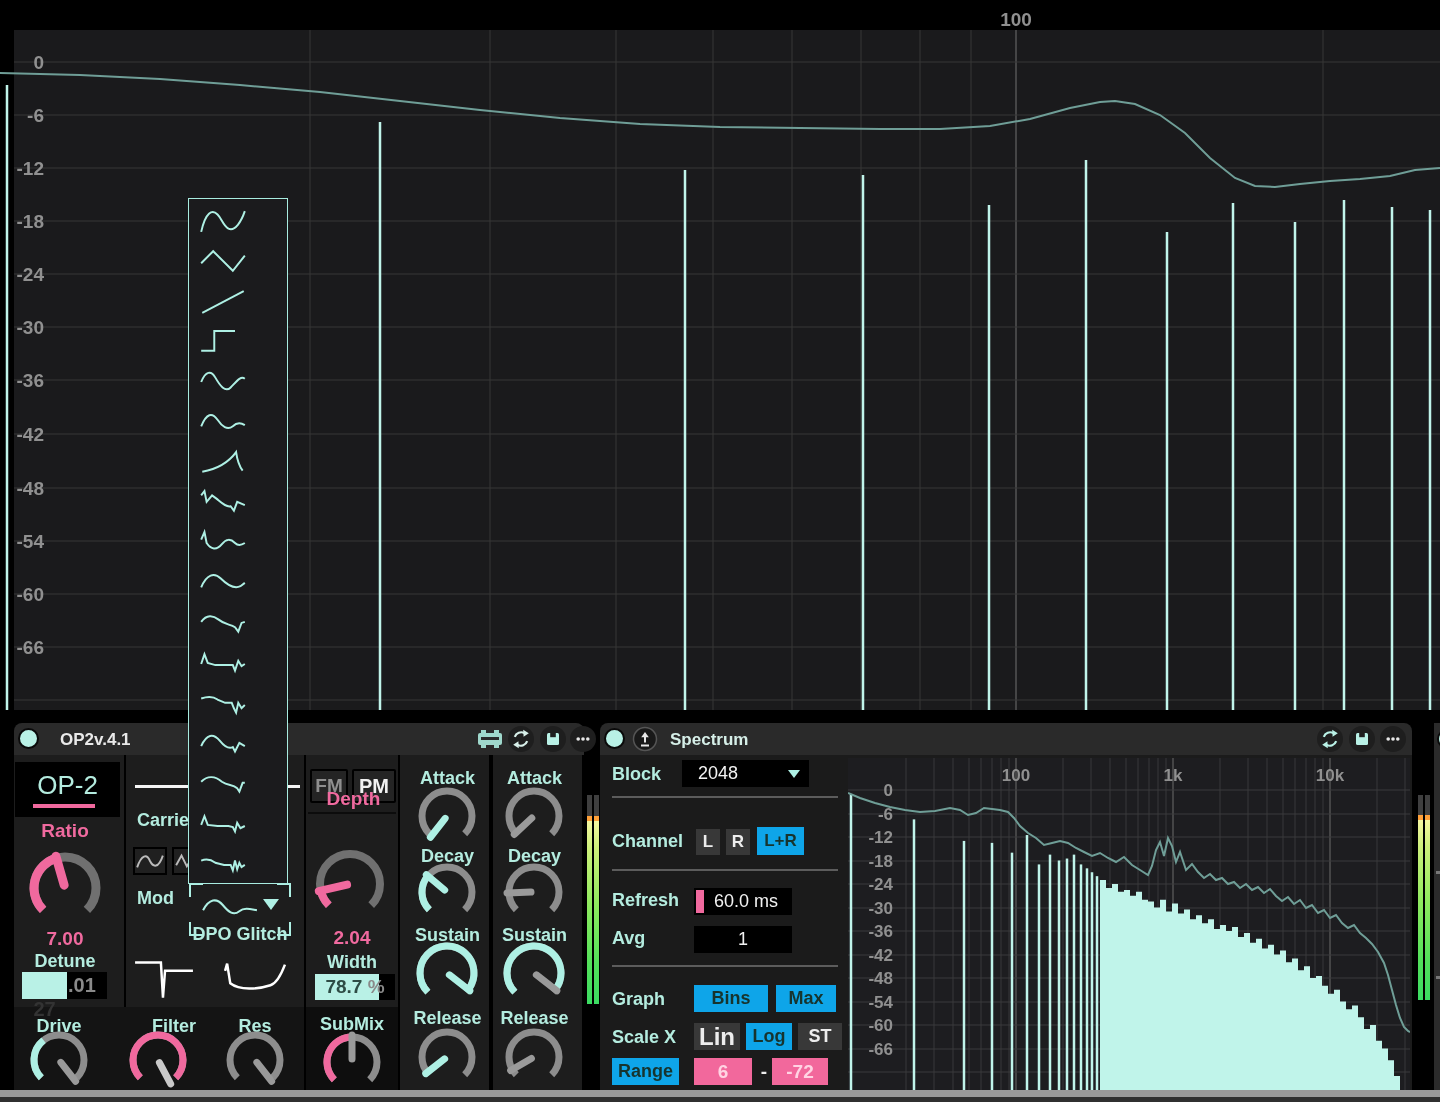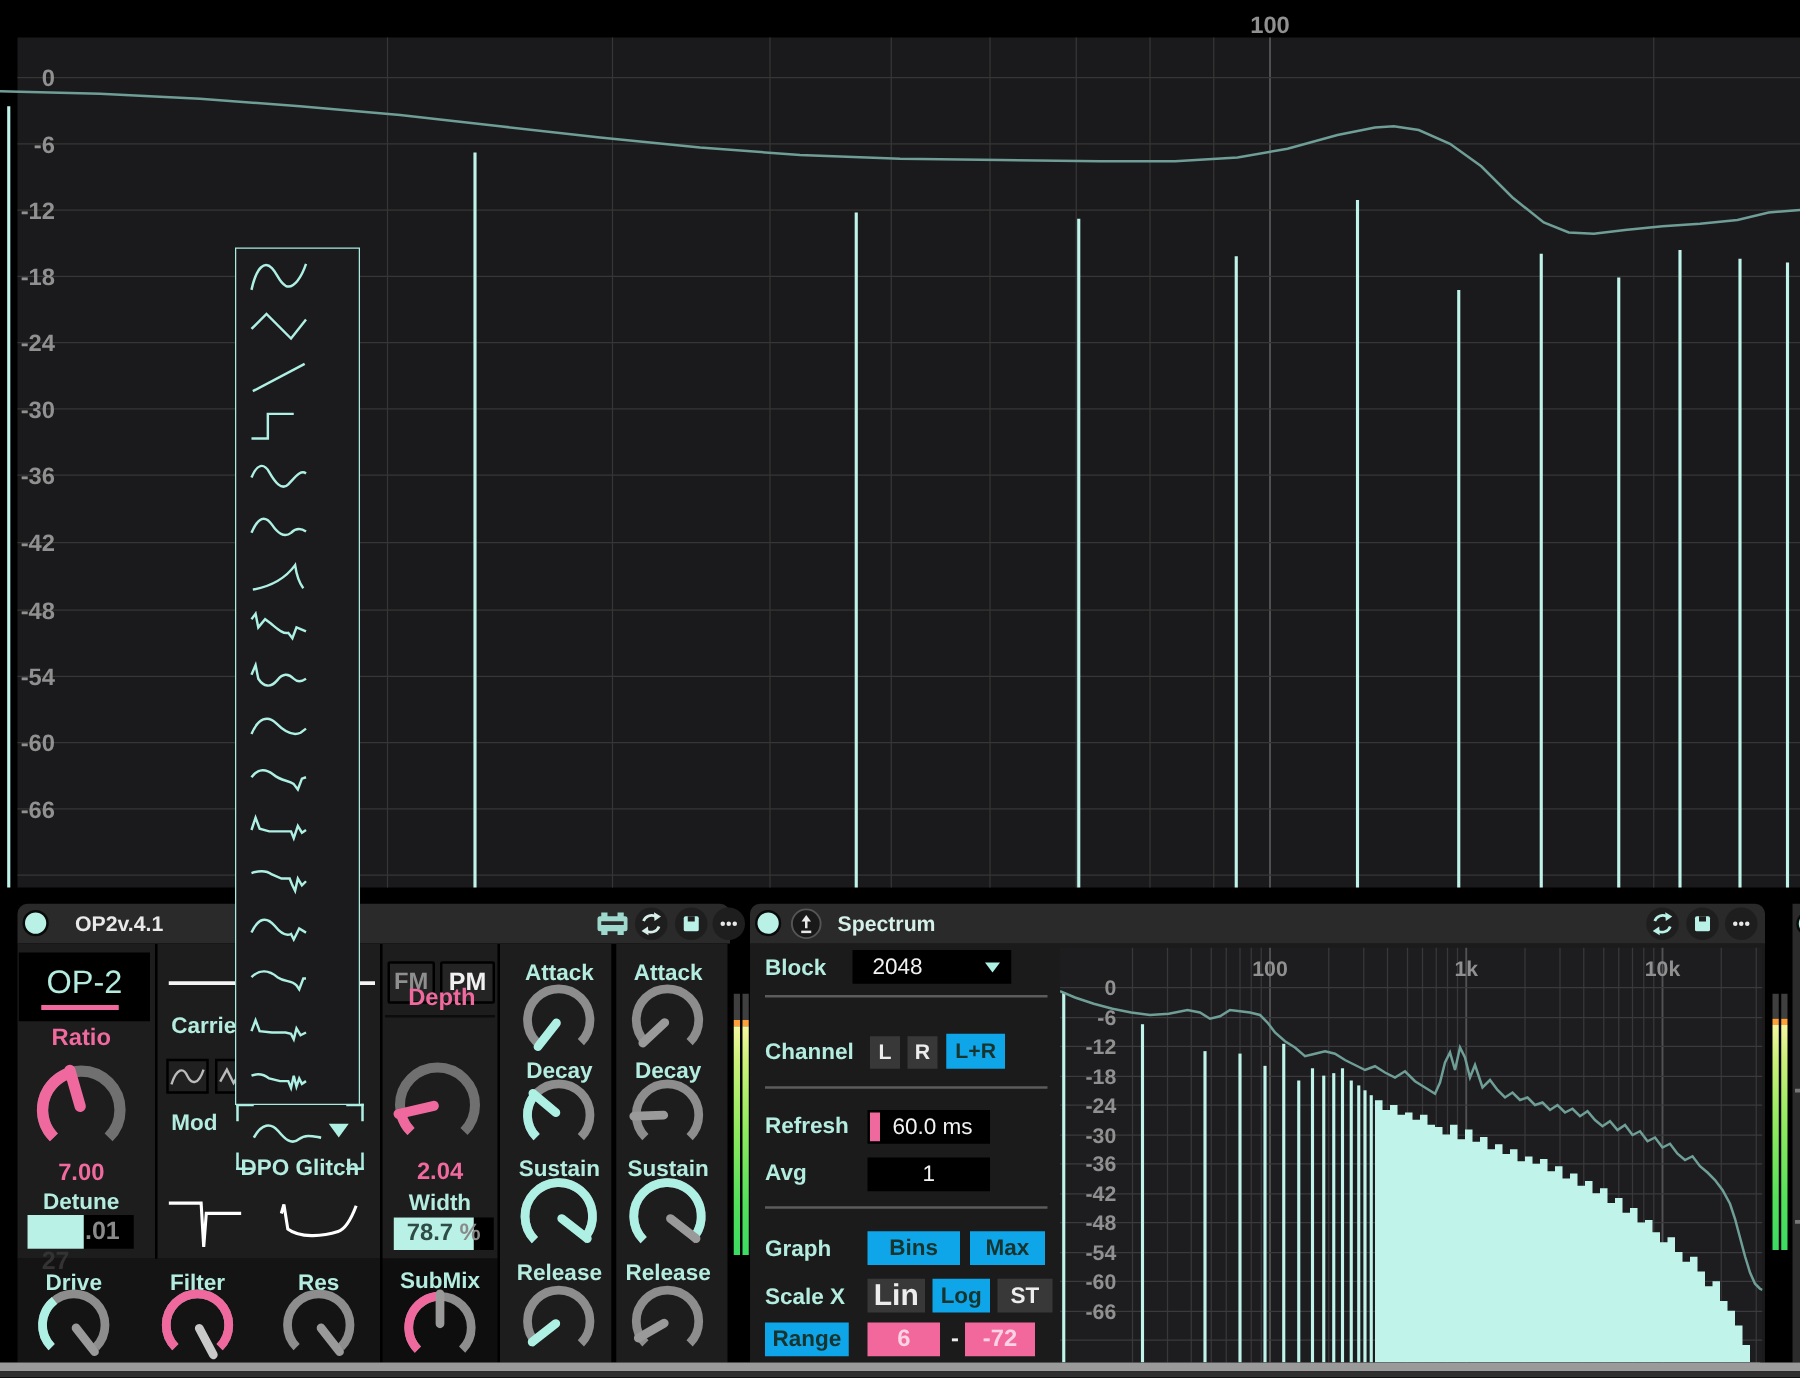--- a/index.html
+++ b/index.html
@@ -182,21 +182,21 @@
   <div class="a lbl mint" style="left:306px;top:952px;width:92px;">Width</div>
   <div class="a" style="left:315px;top:974px;width:80px;height:26px;background:#000;">
     <div class="a" style="left:0;top:0;width:64px;height:26px;background:#b9f1e6;"></div>
     <div class="a" style="left:0;top:2px;width:80px;text-align:center;font-size:19px;font-weight:700;">
       <span style="color:#2e4c45;">78.7</span>
       <span style="color:#8a8a8a;">%</span>
     </div>
   </div>
 
   <div class="a lbl mint" style="left:19px;top:1016px;width:80px;">Drive</div>
-  <div class="a lbl mint" style="left:118px;top:1016px;width:80px;">Filter</div>
+  <div class="a lbl mint" style="left:134px;top:1016px;width:80px;">Filter</div>
   <div class="a lbl mint" style="left:215px;top:1016px;width:80px;">Res</div>
   <div class="a lbl mint" style="left:312px;top:1014px;width:80px;">SubMix</div>
 
   <div class="a lbl mint" style="left:405px;top:768px;width:85px;">Attack</div>
   <div class="a lbl mint" style="left:405px;top:846px;width:85px;">Decay</div>
   <div class="a lbl mint" style="left:405px;top:925px;width:85px;">Sustain</div>
   <div class="a lbl mint" style="left:405px;top:1008px;width:85px;">Release</div>
   <div class="a lbl mint" style="left:492px;top:768px;width:85px;">Attack</div>
   <div class="a lbl mint" style="left:492px;top:846px;width:85px;">Decay</div>
   <div class="a lbl mint" style="left:492px;top:925px;width:85px;">Sustain</div>

